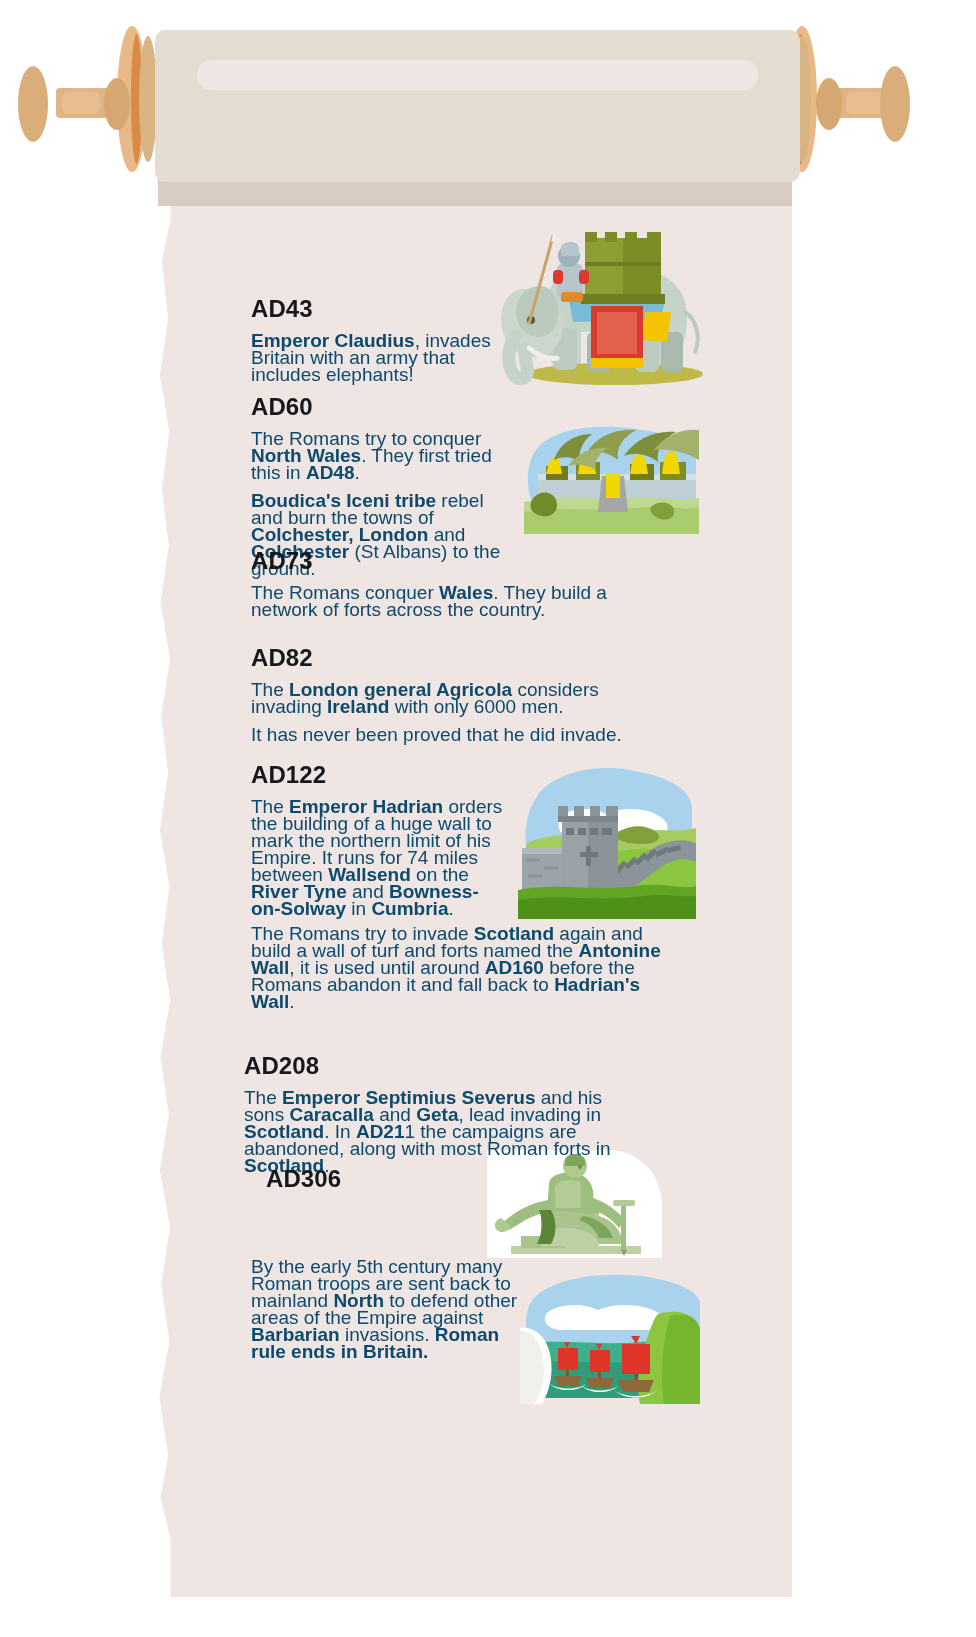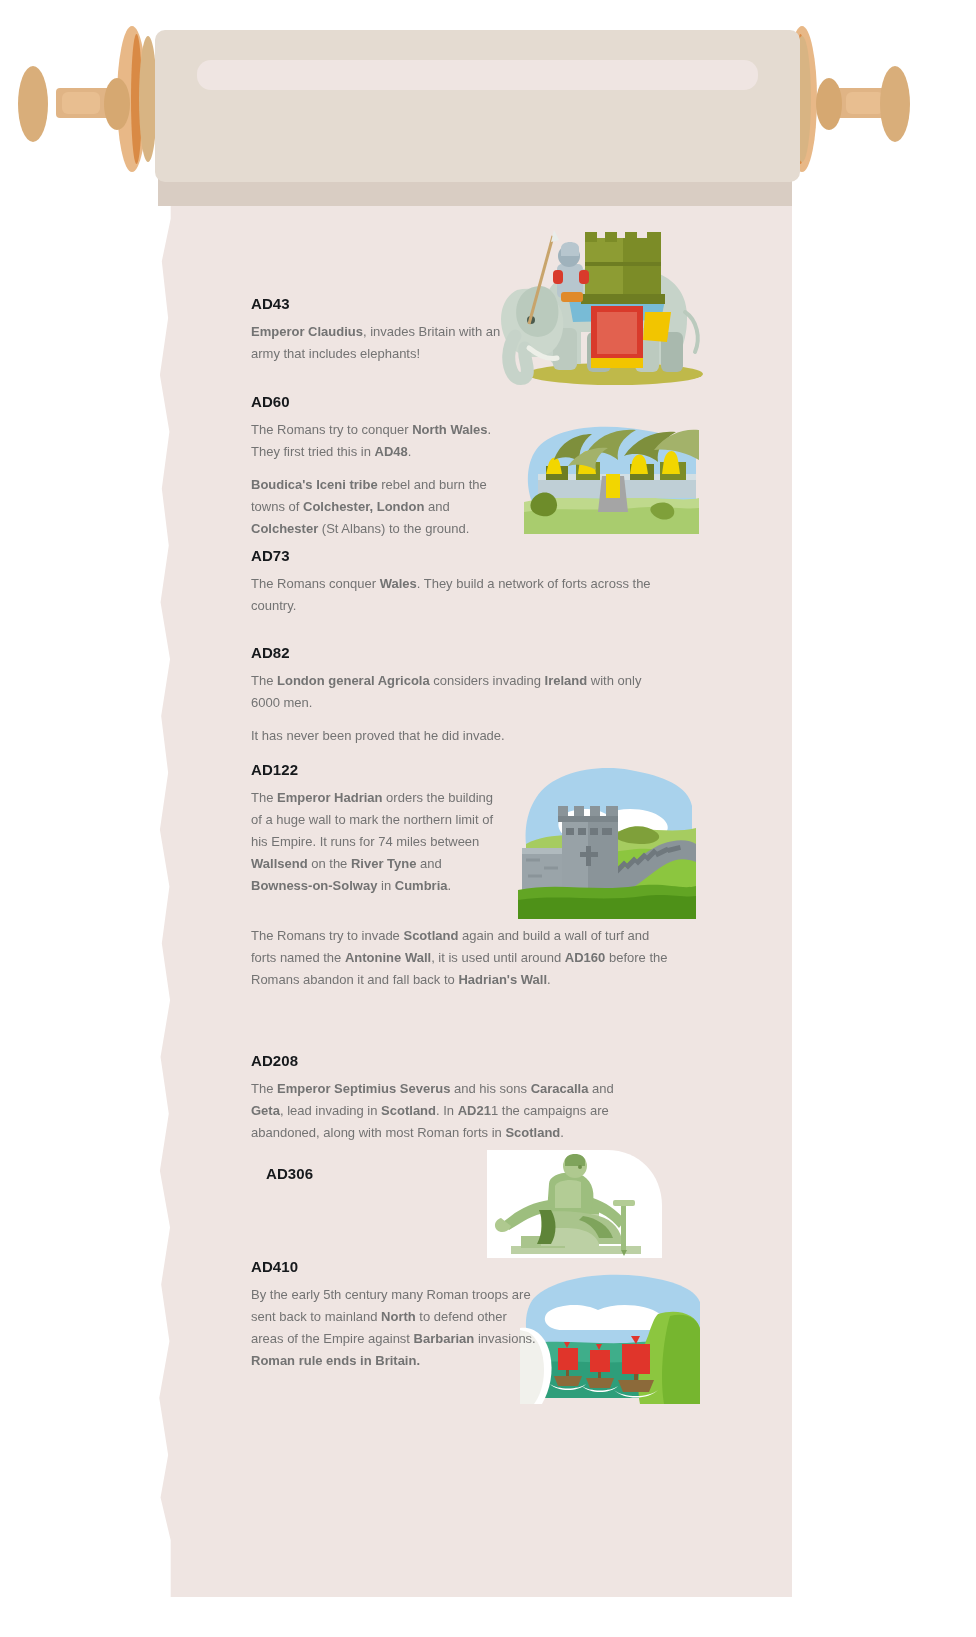--- a/index.html
+++ b/index.html
@@ -86,25 +86,25 @@
   .handle-left .neck{ left:62px; }
   .handle-right .shaft{ left:818px; width:72px; }
   .handle-right .taper{ left:816px; }
   .handle-right .knob{ left:880px; }
   .handle-right .neck{ left:846px; }
 
   
   .entries{ position:absolute; left:0; top:0; width:976px; height:1637px; }
   .entry{ position:absolute; }
   .entry .year{
-    font-weight:bold; font-size:15px; color:#16191C;
+    font-weight:bold; font-size:24px; color:#16191C;
     letter-spacing:0.1px; margin-bottom:9px;
   }
   .entry p{
-    font-size:13px; line-height:22px; color:#737373;
+    font-size:19px; line-height:17px; color:#0c4a6e;
     margin-bottom:11px;
   }
   .entry p:last-child{ margin-bottom:0; }
   .entry b{ font-weight:bold; }
 
   
   .illus{ position:absolute; }
   .illus svg{ display:block; }
 </style>
 </head>
@@ -384,32 +384,31 @@
           <p><span>The </span><b>Emperor Hadrian</b><span> orders the building of a huge wall to mark the northern limit of his Empire. It runs for 74 miles between </span><b>Wallsend</b><span> on the </span><b>River Tyne</b><span> and </span><b>Bowness-on-Solway</b><span> in </span><b>Cumbria</b><span>.</span></p>
         </div>
     </div>
 
     <div class="entry" style="left:251px; top:925px; width:420px;">
       <div class="body">
           <p><span>The Romans try to invade </span><b>Scotland</b><span> again and build a wall of turf and forts named the </span><b>Antonine Wall</b><span>, it is used until around </span><b>AD160</b><span> before the Romans abandon it and fall back to </span><b>Hadrian's Wall</b><span>.</span></p>
         </div>
     </div>
 
-    <div class="entry" style="left:251px; top:1052px; width:390px;">
+    <div class="entry" style="left:244px; top:1052px; width:390px;">
       <div class="year">AD208</div>
       <div class="body">
           <p><span>The </span><b>Emperor Septimius Severus</b><span> and his sons </span><b>Caracalla</b><span> and </span><b>Geta</b><span>, lead invading in </span><b>Scotland</b><span>. In </span><b>AD21</b><span>1 the campaigns are abandoned, along with most Roman forts in </span><b>Scotland</b><span>.</span></p>
         </div>
     </div>
 
     <div class="entry" style="left:266px; top:1165px; width:240px;">
       <div class="year">AD306</div>
     </div>
 
     <div class="entry" style="left:251px; top:1258px; width:288px;">
-      <div class="year">AD410</div>
       <div class="body">
           <p><span>By the early 5th century many Roman troops are sent back to mainland </span><b>North</b><span> to defend other areas of the Empire against </span><b>Barbarian</b><span> invasions. </span><b>Roman rule ends in Britain.</b></p>
         </div>
     </div>
 
   </div>
 </div>
 
 </body></html>

